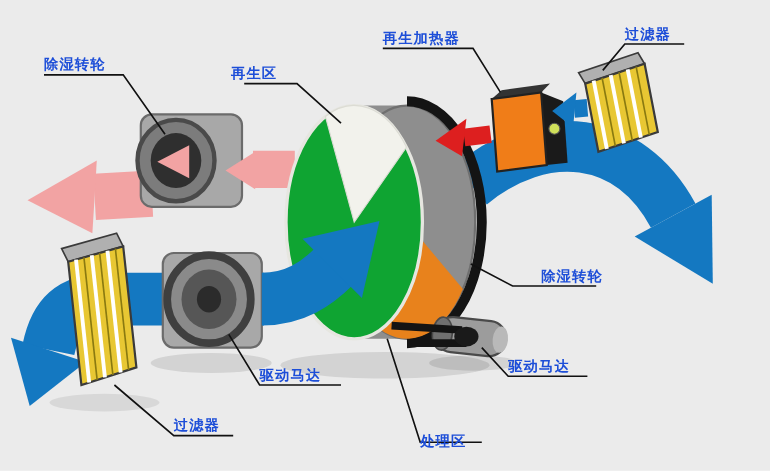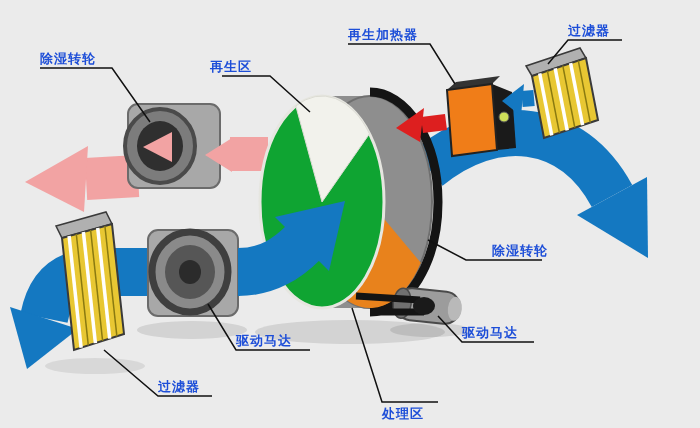--- a/index.html
+++ b/index.html
@@ -147,14 +147,14 @@
 </svg>
 
 <div class="lbl" style="left:40px;top:50px">除湿转轮</div>
 <div class="lbl" style="left:210px;top:58px">再生区</div>
 <div class="lbl" style="left:348px;top:26px">再生加热器</div>
 <div class="lbl" style="left:568px;top:22px">过滤器</div>
 <div class="lbl" style="left:492px;top:242px">除湿转轮</div>
 <div class="lbl" style="left:462px;top:324px">驱动马达</div>
 <div class="lbl" style="left:236px;top:332px">驱动马达</div>
 <div class="lbl" style="left:158px;top:378px">过滤器</div>
-<div class="lbl" style="left:382px;top:405px">处理区</div>
+<div class="lbl" style="left:382px;top:392px">处理区</div>
 </div>
 
 </body></html>

